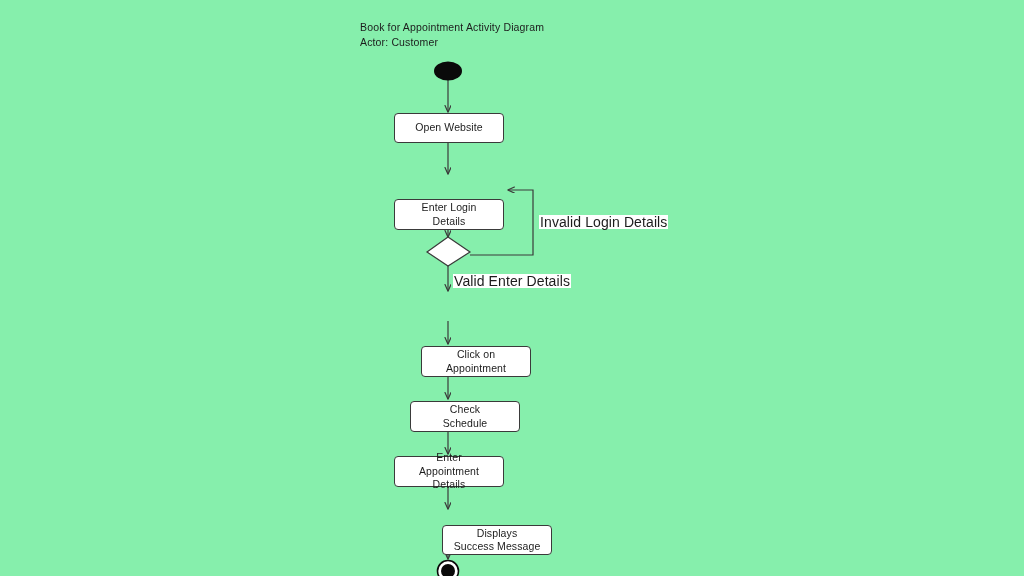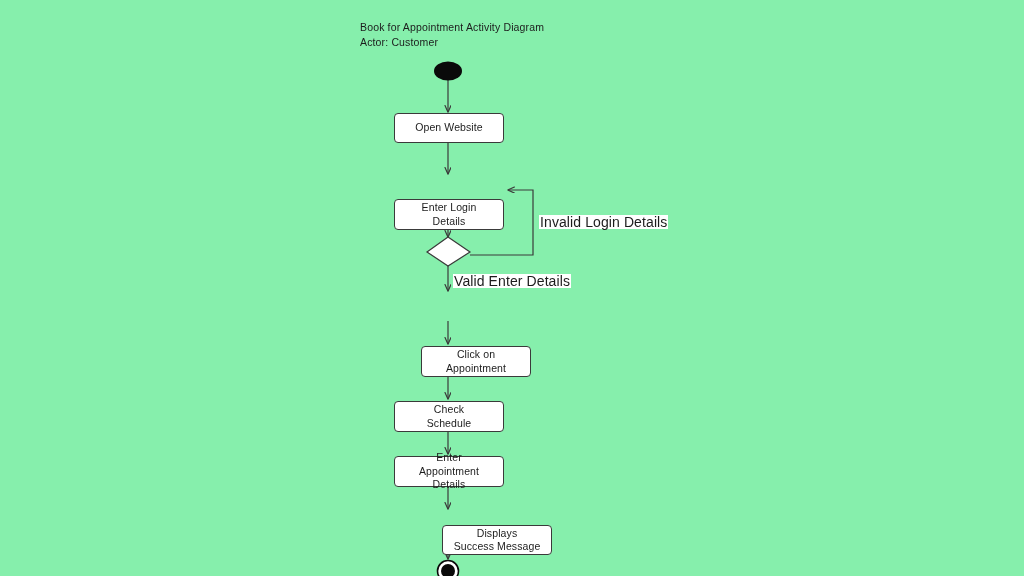--- a/index.html
+++ b/index.html
@@ -129,21 +129,21 @@
     <span class="node-label">Enter Login
 Details</span>
   </div>
 
 
   <div class="node-box" style="left:394px; top:346px; width:110px; height:31px;margin-left:27px;">
     <span class="node-label">Click on
 Appointment</span>
   </div>
 
-  <div class="node-box" style="left:394px; top:401px; width:110px; height:31px;">
+  <div class="node-box" style="left:410px; top:401px; width:110px; height:31px;">
     <span class="node-label">Check
 Schedule</span>
   </div>
 
   <div class="node-box" style="left:394px; top:456px; width:110px; height:31px;">
     <span class="node-label">Enter
 Appointment
 Details</span>
   </div>
 

